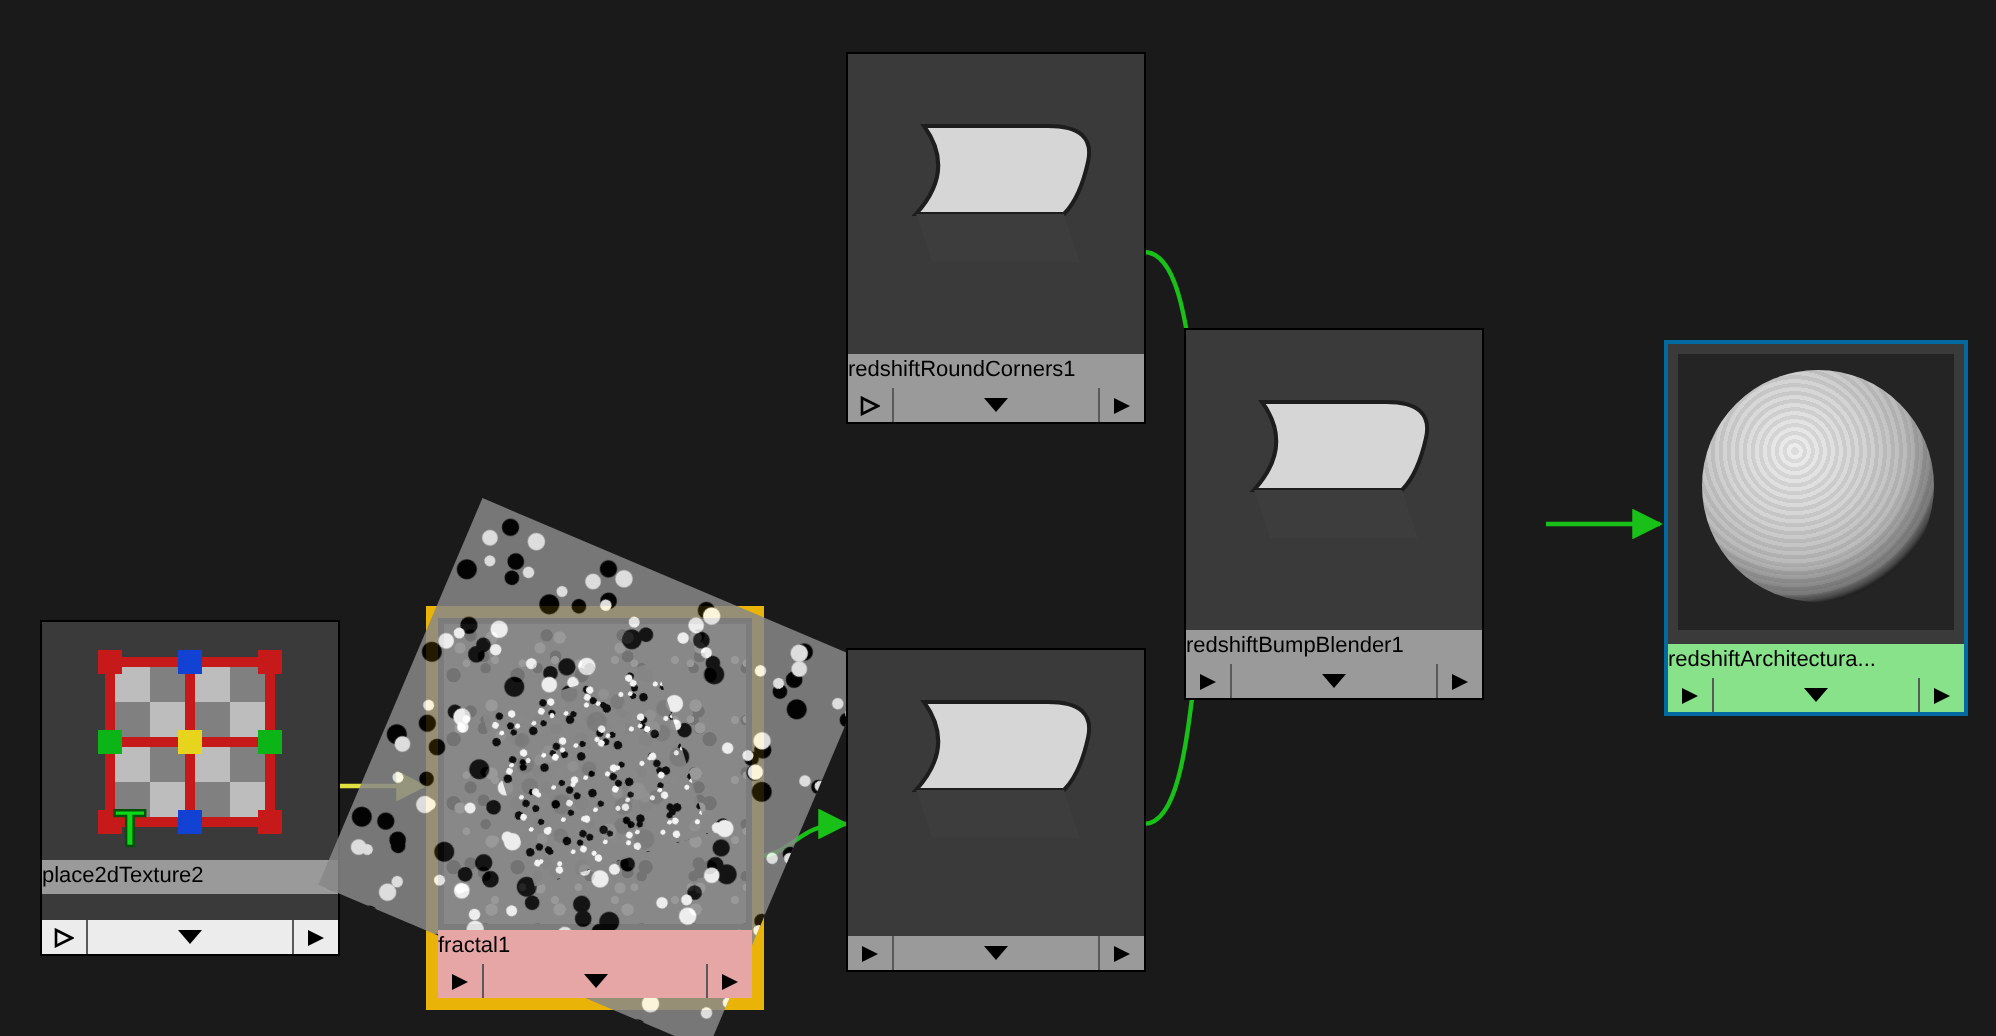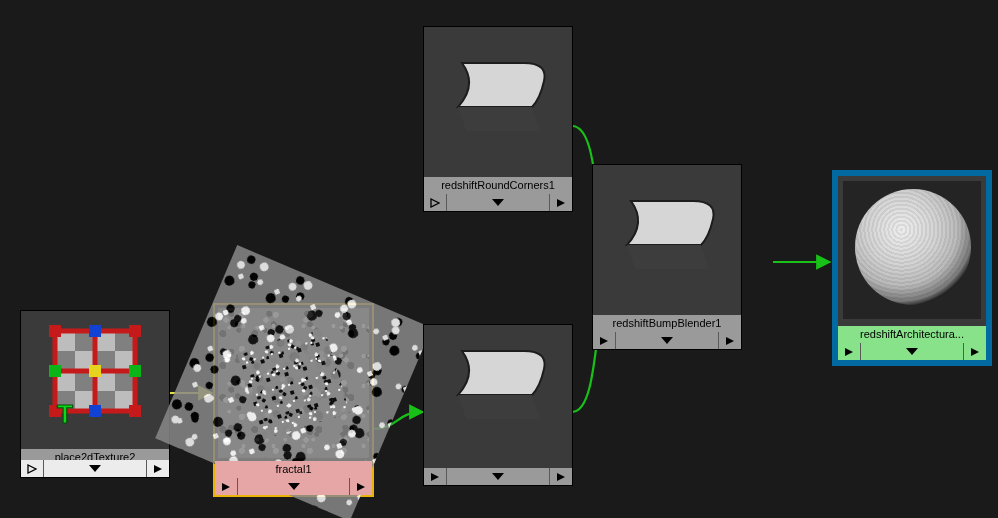--- a/index.html
+++ b/index.html
@@ -18,33 +18,33 @@
     position: relative;
     width: 998px;
     height: 518px;
   }
   .node {
     position: absolute;
     background: #3a3a3a;
     border: 1px solid #000;
   }
   .node.selected {
-    border: 2px solid #eab308;
+    border: 6px solid #eab308;
   }
   .node.selected-green {
-    border: 6px solid #0369a1;
+    border: 2px solid #0369a1;
   }
   .thumb {
     position: absolute;
   }
   .label-bar {
     position: absolute;
     left: 0; right: 0;
     height: 17px;
-    text-align: center;
+    text-align: left;
     background: #9a9a9a;
     line-height: 17px;
     white-space: nowrap;
     overflow: hidden;
     font-size: 11px;
     color: #000;
   }
   .label-bar.pink { background: #e7a6a6; }
   .label-bar.green { background: #87e28a; }
   .foot {
@@ -146,21 +146,21 @@
       <rect x="60" y="6" width="12" height="12" fill="#1142d4"></rect>
       <rect x="60" y="86" width="12" height="12" fill="#1142d4"></rect>
       <rect x="20" y="46" width="12" height="12" fill="#0bb518"></rect>
       <rect x="100" y="46" width="12" height="12" fill="#0bb518"></rect>
 
       <rect x="60" y="46" width="12" height="12" fill="#e7d41c"></rect>
 
       <text x="28" y="104" font-size="26" font-weight="bold" fill="#0bd817" stroke="#064f0b" stroke-width="1.2">T</text>
     </svg>
   </div>
-  <div class="label-bar" style="bottom:11px;">place2dTexture2</div>
+  <div class="label-bar" style="bottom:30px;">place2dTexture2</div>
   <div class="foot white">
     <div class="left">
       <svg width="10" height="10" viewBox="0 0 10 10">
             <path d="M1 1 L9 5 L1 9 Z" fill="none" stroke="#000" stroke-width="1.3"></path>
           </svg>
     </div>
     <div class="mid">
       <svg width="14" height="10" viewBox="0 0 14 10">
             <path d="M1 1 L7 8 L13 1 Z" fill="#000"></path>
           </svg>

